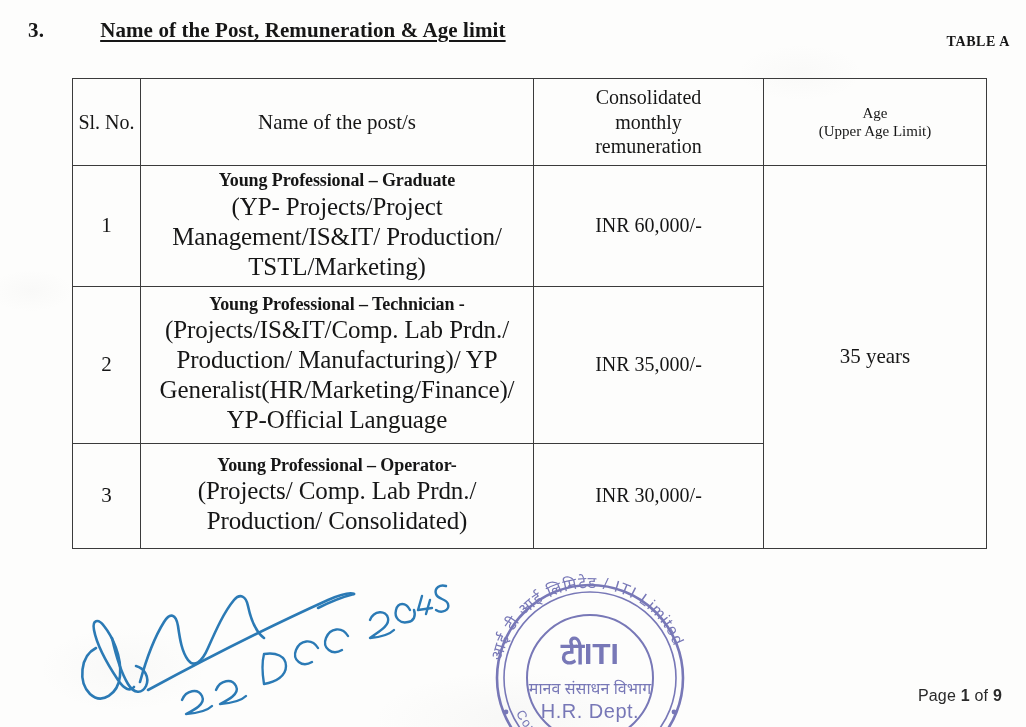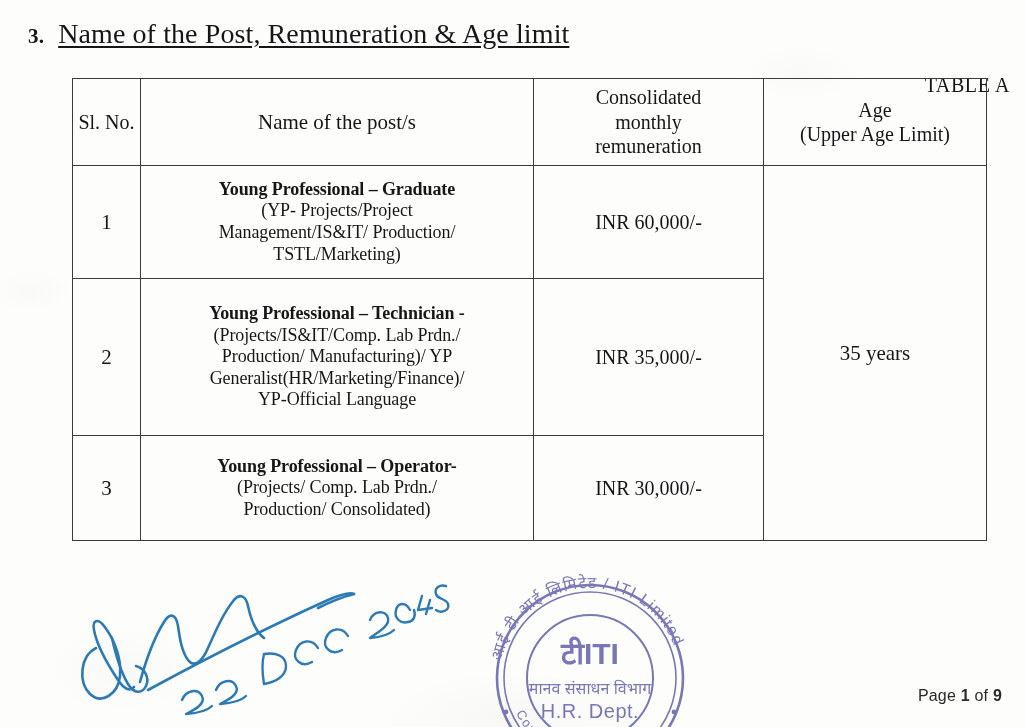--- a/index.html
+++ b/index.html
@@ -36,35 +36,35 @@
     display: flex;
     align-items: baseline;
     gap: 14px;
   }
   .heading-num {
     font-size: 21px;
     font-weight: bold;
     letter-spacing: 0.2px;
   }
   .heading-title {
-    font-size: 28px;
-    font-weight: normal;
+    font-size: 21px;
+    font-weight: bold;
     text-decoration: underline;
     text-underline-offset: 3px;
     letter-spacing: 0.1px;
     white-space: nowrap;
+    margin-left: 42px;
   }
   .table-label {
     position: absolute;
     right: 16px;
     top: 34px;
-    font-size: 20px;
-    font-weight: normal;
+    font-size: 14px;
+    font-weight: bold;
     letter-spacing: 0.6px;
-    margin-top: 40px;
   }
 
   
   .tbl-wrap {
     position: absolute;
     left: 72px;
     top: 78px;
     width: 914px;
   }
   table.doc-table {
@@ -80,37 +80,37 @@
     font-weight: normal;
   }
   col.c-sl    { width: 68px; }
   col.c-name  { width: 393px; }
   col.c-rem   { width: 230px; }
   col.c-age   { width: 223px; }
 
   th.h-sl   { font-size: 20px; font-weight: bold; height: 78px; }
   th.h-name { font-size: 21px; font-weight: bold; }
   th.h-rem  { font-size: 20px; font-weight: bold; line-height: 1.22; }
-  th.h-age  { font-size: 20px; font-weight: bold; line-height: 1.22; }
+  th.h-age  { font-size: 15px; font-weight: bold; line-height: 1.22; }
 
   td.c-slno { font-size: 21px; font-weight: bold; }
   td.c-post { line-height: 1.2; padding: 7px 8px; }
   td.c-money { font-size: 20px; font-weight: bold; }
   td.c-years { font-size: 21px; font-weight: bold; }
 
   .post-title {
     display: block;
     font-size: 18px;
     font-weight: bold;
     letter-spacing: -0.1px;
     white-space: nowrap;
   }
   .post-sub {
     display: block;
-    font-size: 18px;
+    font-size: 25px;
     letter-spacing: -0.1px;
   }
 
   .row1 td { height: 104px; }
   .row2 td { height: 148px; margin-left: 11px; }
   .row3 td { height: 96px; }
 
   
   .signature {
     position: absolute;

